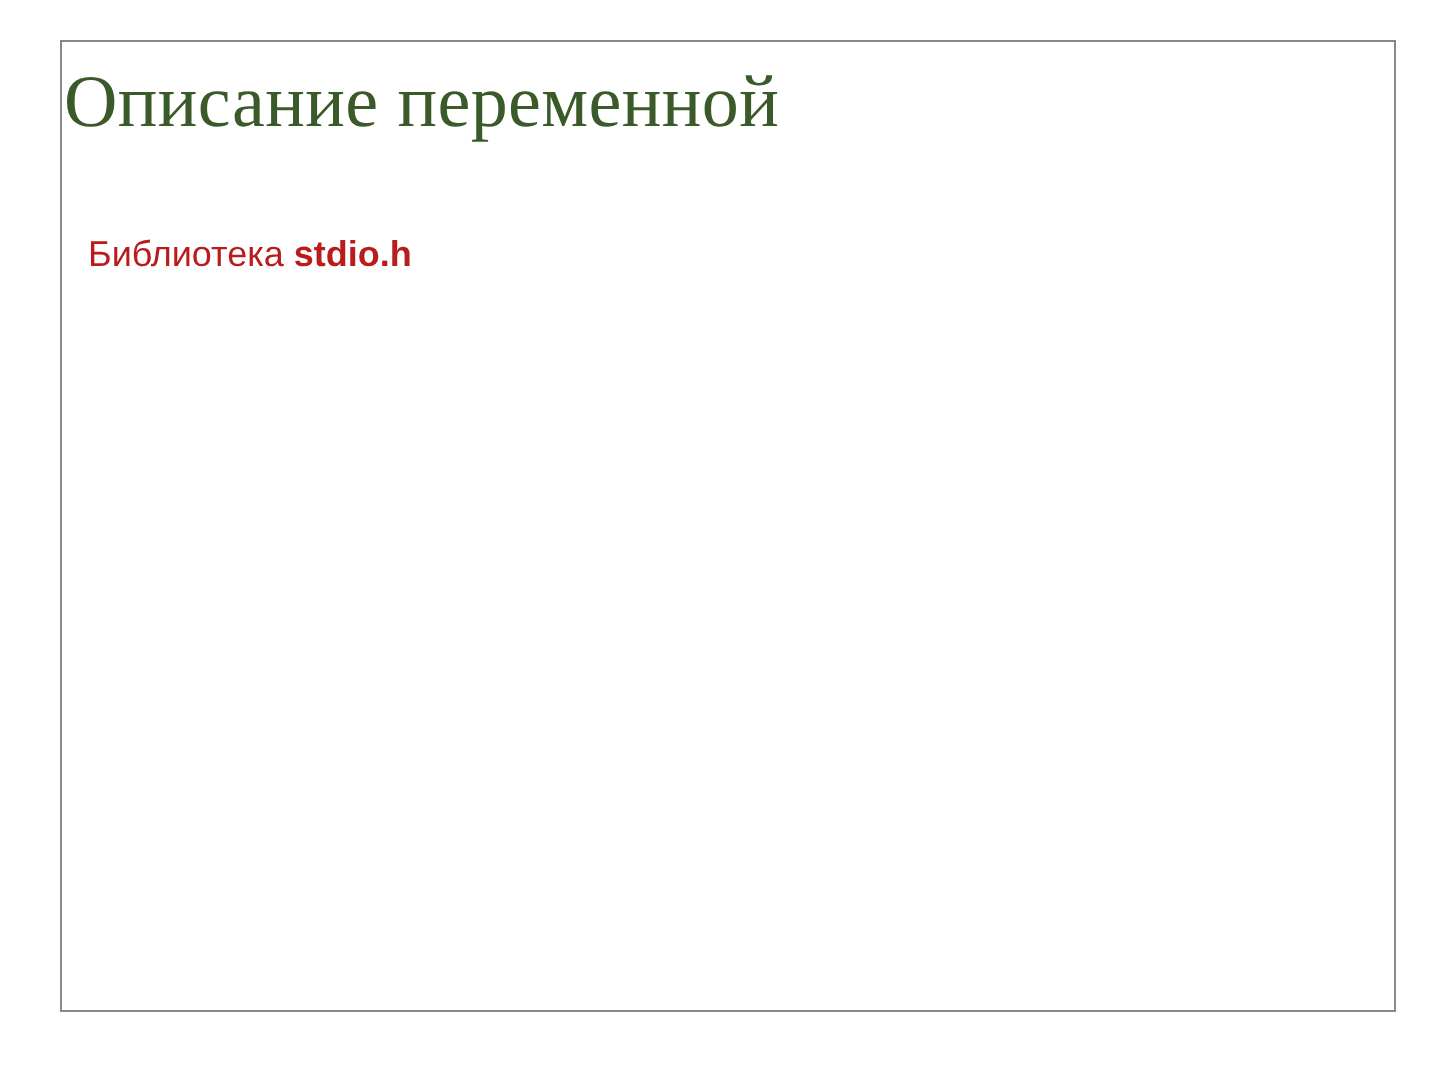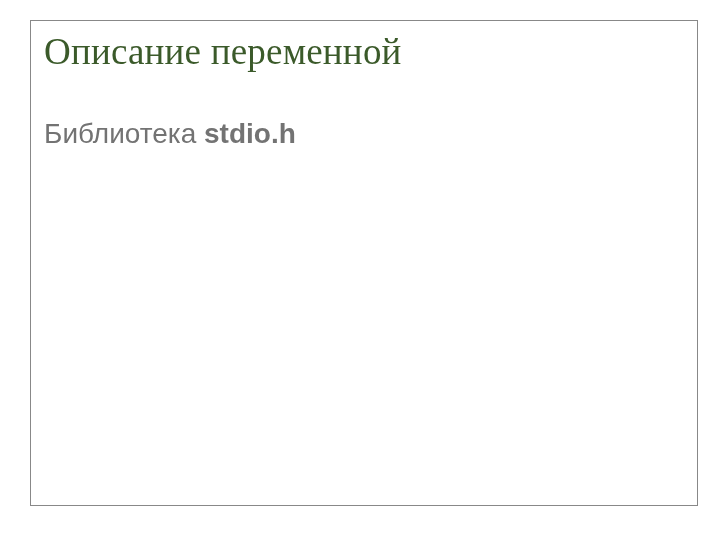--- a/index.html
+++ b/index.html
@@ -28,33 +28,33 @@
       bottom: 34px;
       border: 1px solid #888888;
     }
     .title {
       font-family: "Times New Roman", Times, serif;
       font-size: 37px;
       font-weight: 400;
       color: #3b5a2a;
       position: absolute;
       top: 30px;
-      left: 44px;
+      left: 32px;
       letter-spacing: 0.2px;
     }
     .body-content {
       position: absolute;
       top: 116px;
       left: 44px;
       right: 44px;
     }
     .body-line {
       font-family: Arial, Helvetica, sans-serif;
-      font-size: 28px;
-      color: #737373;
+      font-size: 18px;
+      color: #b91c1c;
       line-height: 1.3;
       margin-bottom: 36px;
     }
     .bold {
       font-weight: 700;
     }
   </style>
 </head>
 <body>
 

